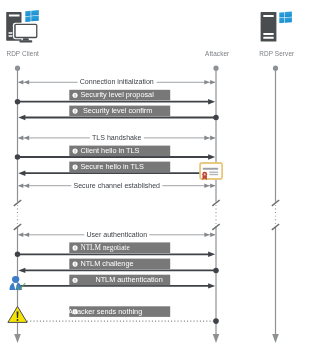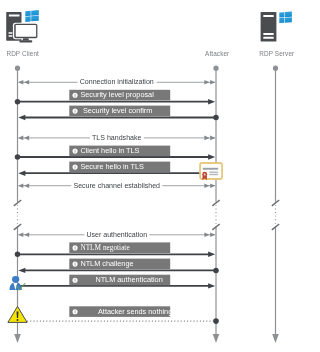--- a/index.html
+++ b/index.html
@@ -211,18 +211,18 @@
       <div class="phase-label" style="left: 116.75px; top: 137.9px;">TLS handshake</div>
       <div class="phase-label" style="left: 116.75px; top: 185.7px;">Secure channel established</div>
       <div class="phase-label" style="left: 116.75px; top: 234.8px;">User authentication</div>
       <div class="msg-label" style="left: 80.4px; top: 91.4px;">Security level proposal</div>
       <div class="msg-label" style="left: 83px; top: 107.2px;">Security level confirm</div>
       <div class="msg-label" style="left: 80.4px; top: 147.2px;">Client hello in TLS</div>
       <div class="msg-label" style="left: 80.4px; top: 163.2px;">Secure hello in TLS</div>
       <div class="msg-label" style="left: 80.4px; top: 244px; font-family: Liberation Serif, serif;">NTLM negotiate</div>
       <div class="msg-label" style="left: 80.4px; top: 260.2px;">NTLM challenge</div>
       <div class="msg-label" style="left: 80.4px; top: 276.3px; margin-left: 15px;">NTLM authentication</div>
-      <div class="msg-label" style="left: 98px; top: 307.9px;">Attacker sends nothing</div>
+      <div class="msg-label" style="left: 68px; top: 307.9px;">Attacker sends nothing</div>
       <div class="actor-label" style="left: 22.7px; top: 50.3px;">RDP Client</div>
       <div class="actor-label" style="left: 217.2px; top: 50.3px;">Attacker</div>
       <div class="actor-label" style="left: 276.8px; top: 50.3px;">RDP Server</div>
     </div>
 </div>
 
 </body></html>

